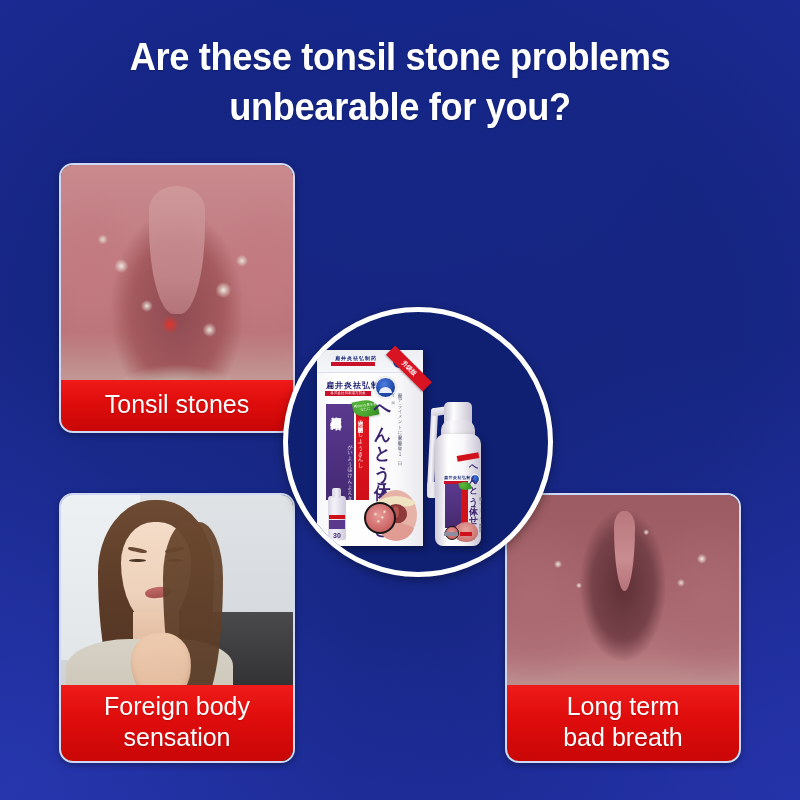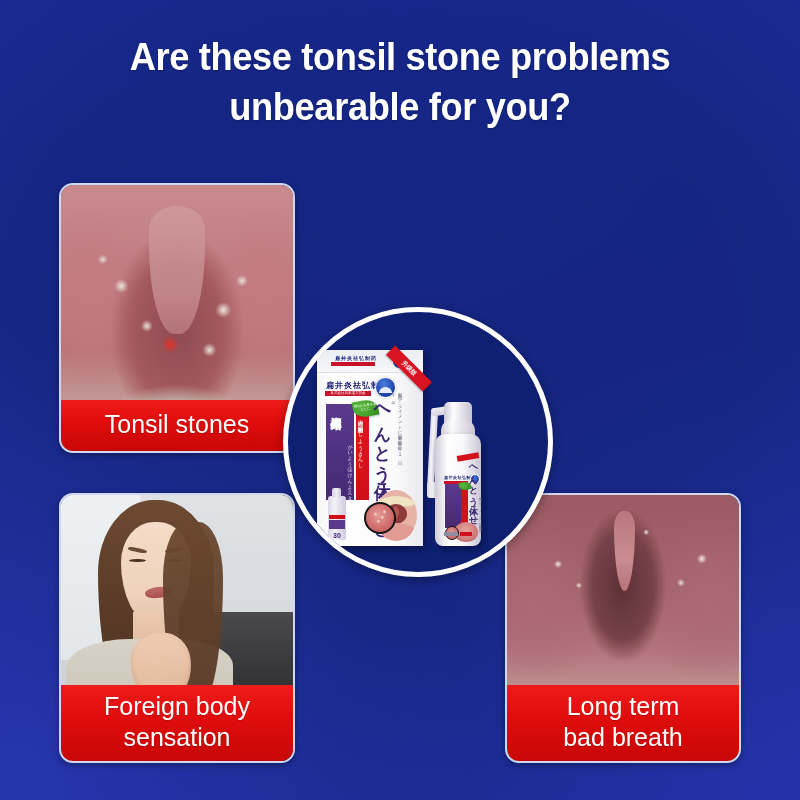--- a/index.html
+++ b/index.html
@@ -53,21 +53,21 @@
     position: absolute;
     width: 236px;
     height: 270px;
     border-radius: 14px;
     border: 2px solid #cfd9f5;
     box-sizing: border-box;
     overflow: hidden;
     background: #2a2a2a;
     box-shadow: 0 2px 6px rgba(0,0,0,0.35);
   }
-  .card.tl { left: 59px;  top: 183px; }
+  .card.tl { left: 59px;  top: 163px; }
   .card.tr { left: 505px; top: 167px; }
   .card.bl { left: 59px;  top: 493px; }
   .card.br { left: 505px; top: 493px; }
 
   .photo {
     position: absolute;
     inset: 0;
     overflow: hidden;
   }
   .label-bar {

